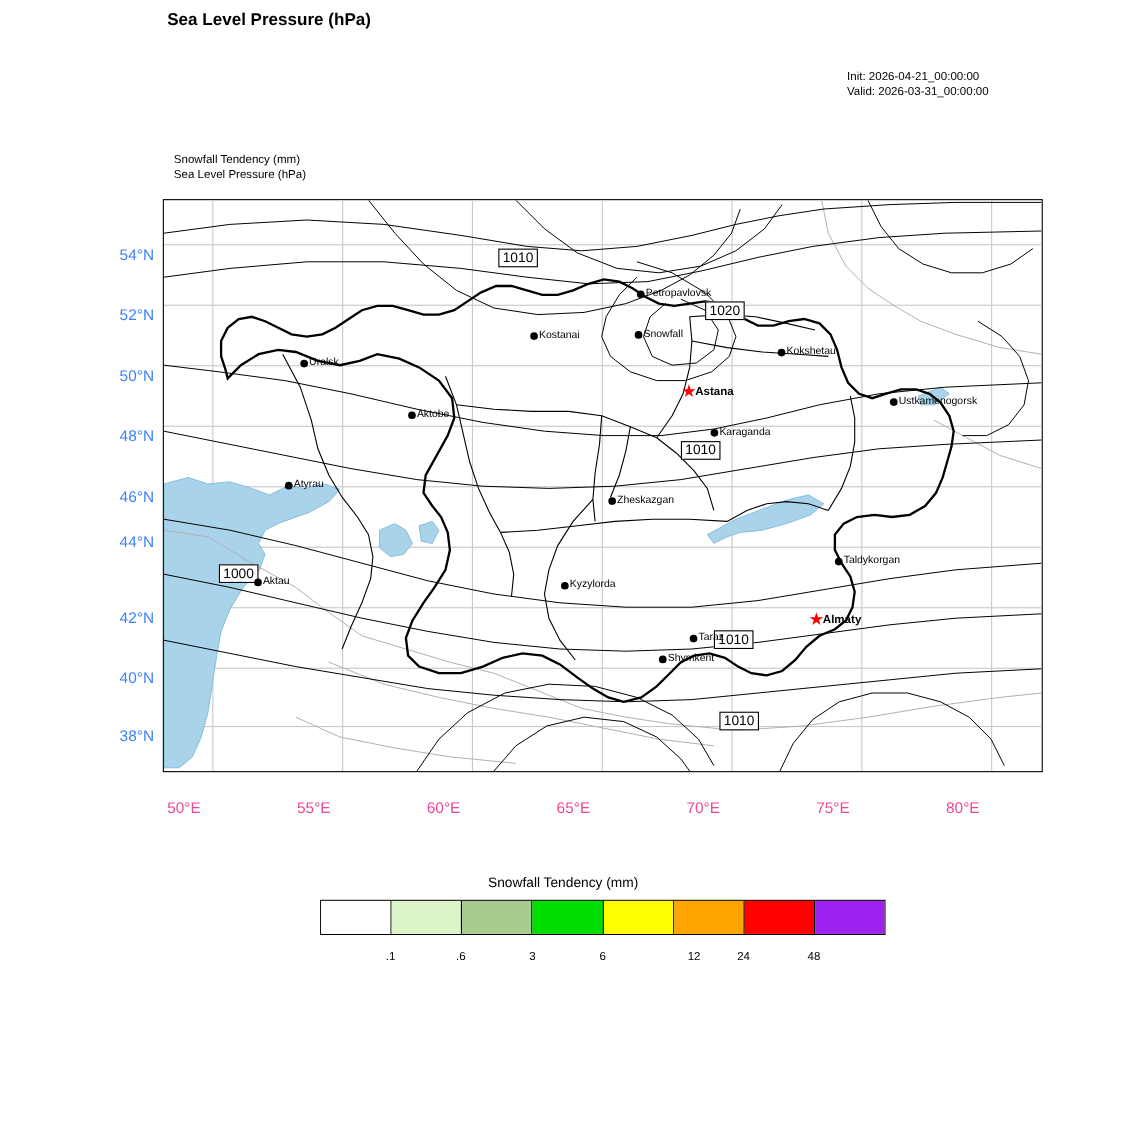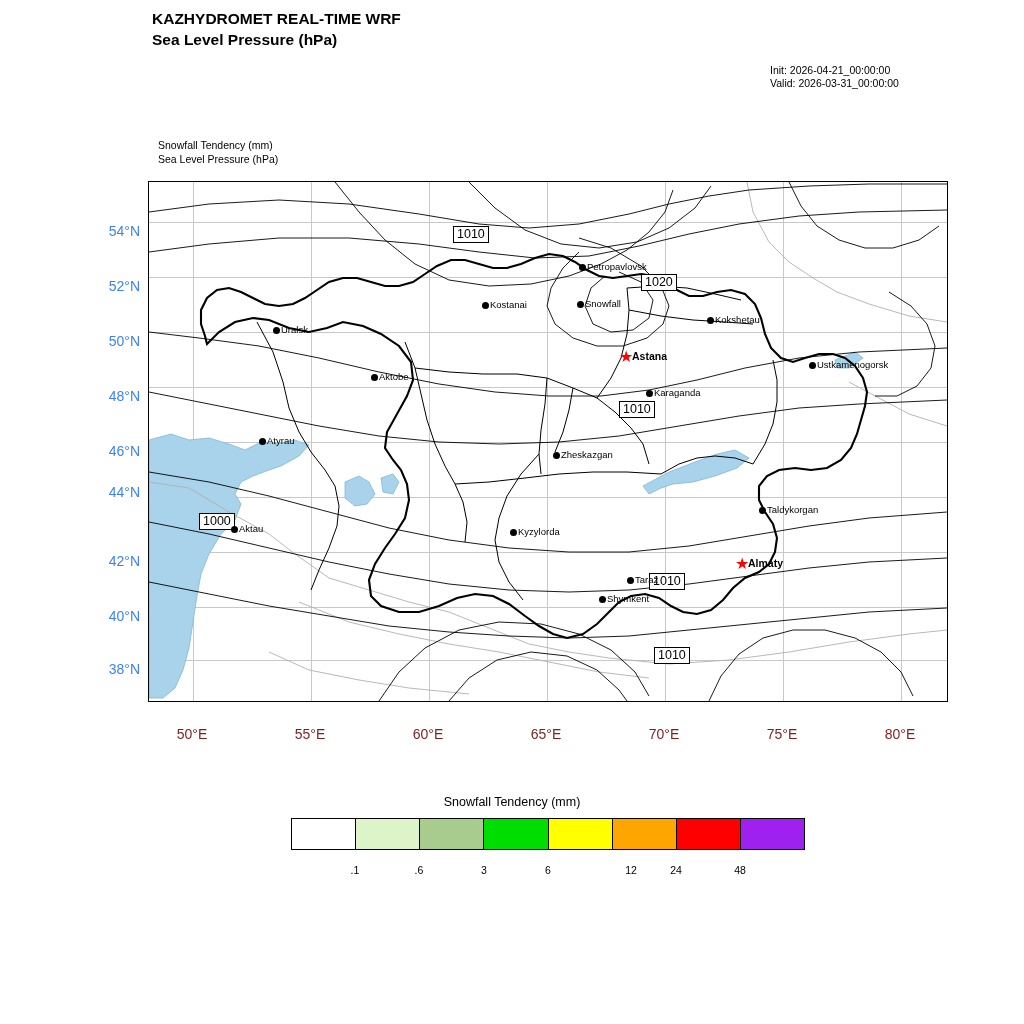--- a/index.html
+++ b/index.html
@@ -32,21 +32,21 @@
   }
   #map-inner{position:absolute;left:0;top:0;width:798px;height:519px;}
 
   
   .grat-v,.grat-h{position:absolute;background:#c8c8c8;}
   .grat-v{width:1px;height:100%;top:0;}
   .grat-h{height:1px;width:100%;left:0;}
 
   
   .ylab{position:absolute;right:0;font-size:14px;color:#3b82f6;text-align:right;white-space:nowrap;}
-  .xlab{position:absolute;font-size:14px;color:#7f1d1d;text-align:center;white-space:nowrap;}
+  .xlab{position:absolute;font-size:14px;color:#ec4899;text-align:left;white-space:nowrap;}
   #ylabels{left:60px;top:181px;width:80px;height:521px;}
   #xlabels{left:148px;top:726px;width:800px;height:22px;}
 
   
   .city{position:absolute;}
   .city .dot{
     position:absolute;width:7px;height:7px;border-radius:50%;
     background:#000;left:0;top:0;
   }
   .city .nm{
@@ -68,21 +68,20 @@
   #cbar{left:291px;top:818px;width:514px;height:32px;border:1px solid #000;box-sizing:border-box;display:flex;}
   #cbar div{flex:1 1 0;height:100%;border-right:1px solid #000;box-sizing:border-box;}
   #cbar div:last-child{border-right:none;}
   #cbar-ticks{left:291px;top:864px;width:514px;height:16px;}
   #cbar-ticks span{position:absolute;font-size:10.5px;color:#000;transform:translateX(-50%);}
 </style>
 </head>
 <body>
 
 <div id="header" class="abs">
-  <div class="line">KAZHYDROMET REAL-TIME WRF</div>
   <div class="line">Sea Level Pressure  (hPa)</div>
 </div>
 
 <div id="init-block" class="abs">
   <div>Init: 2026-04-21_00:00:00</div>
   <div>Valid: 2026-03-31_00:00:00</div>
 </div>
 
 <div id="subcap" class="abs">
   <div>Snowfall Tendency   (mm)</div>

